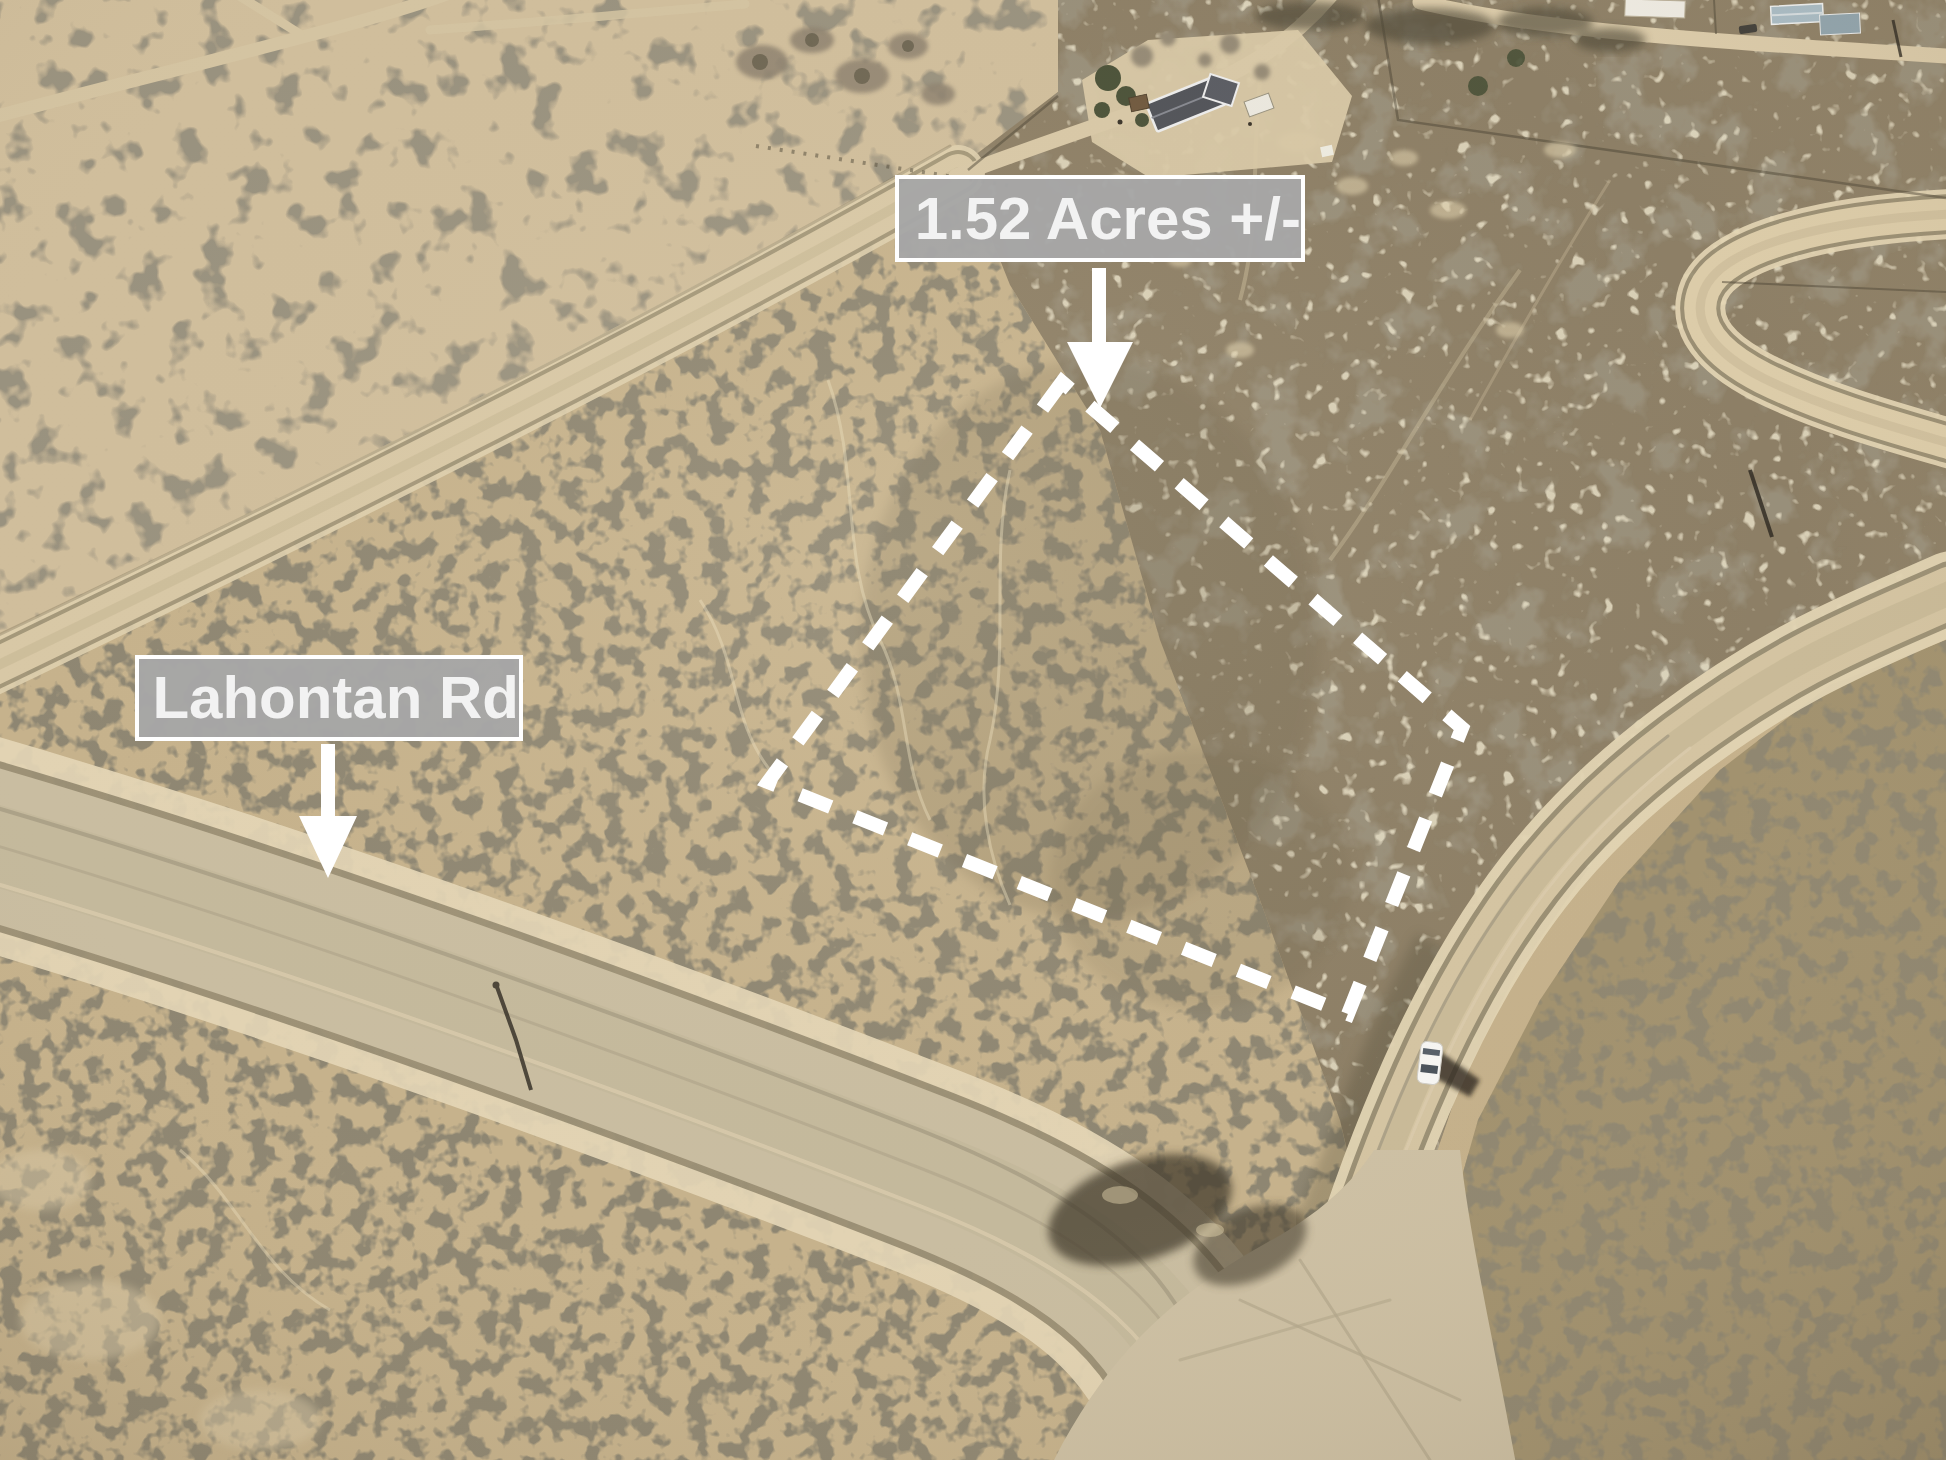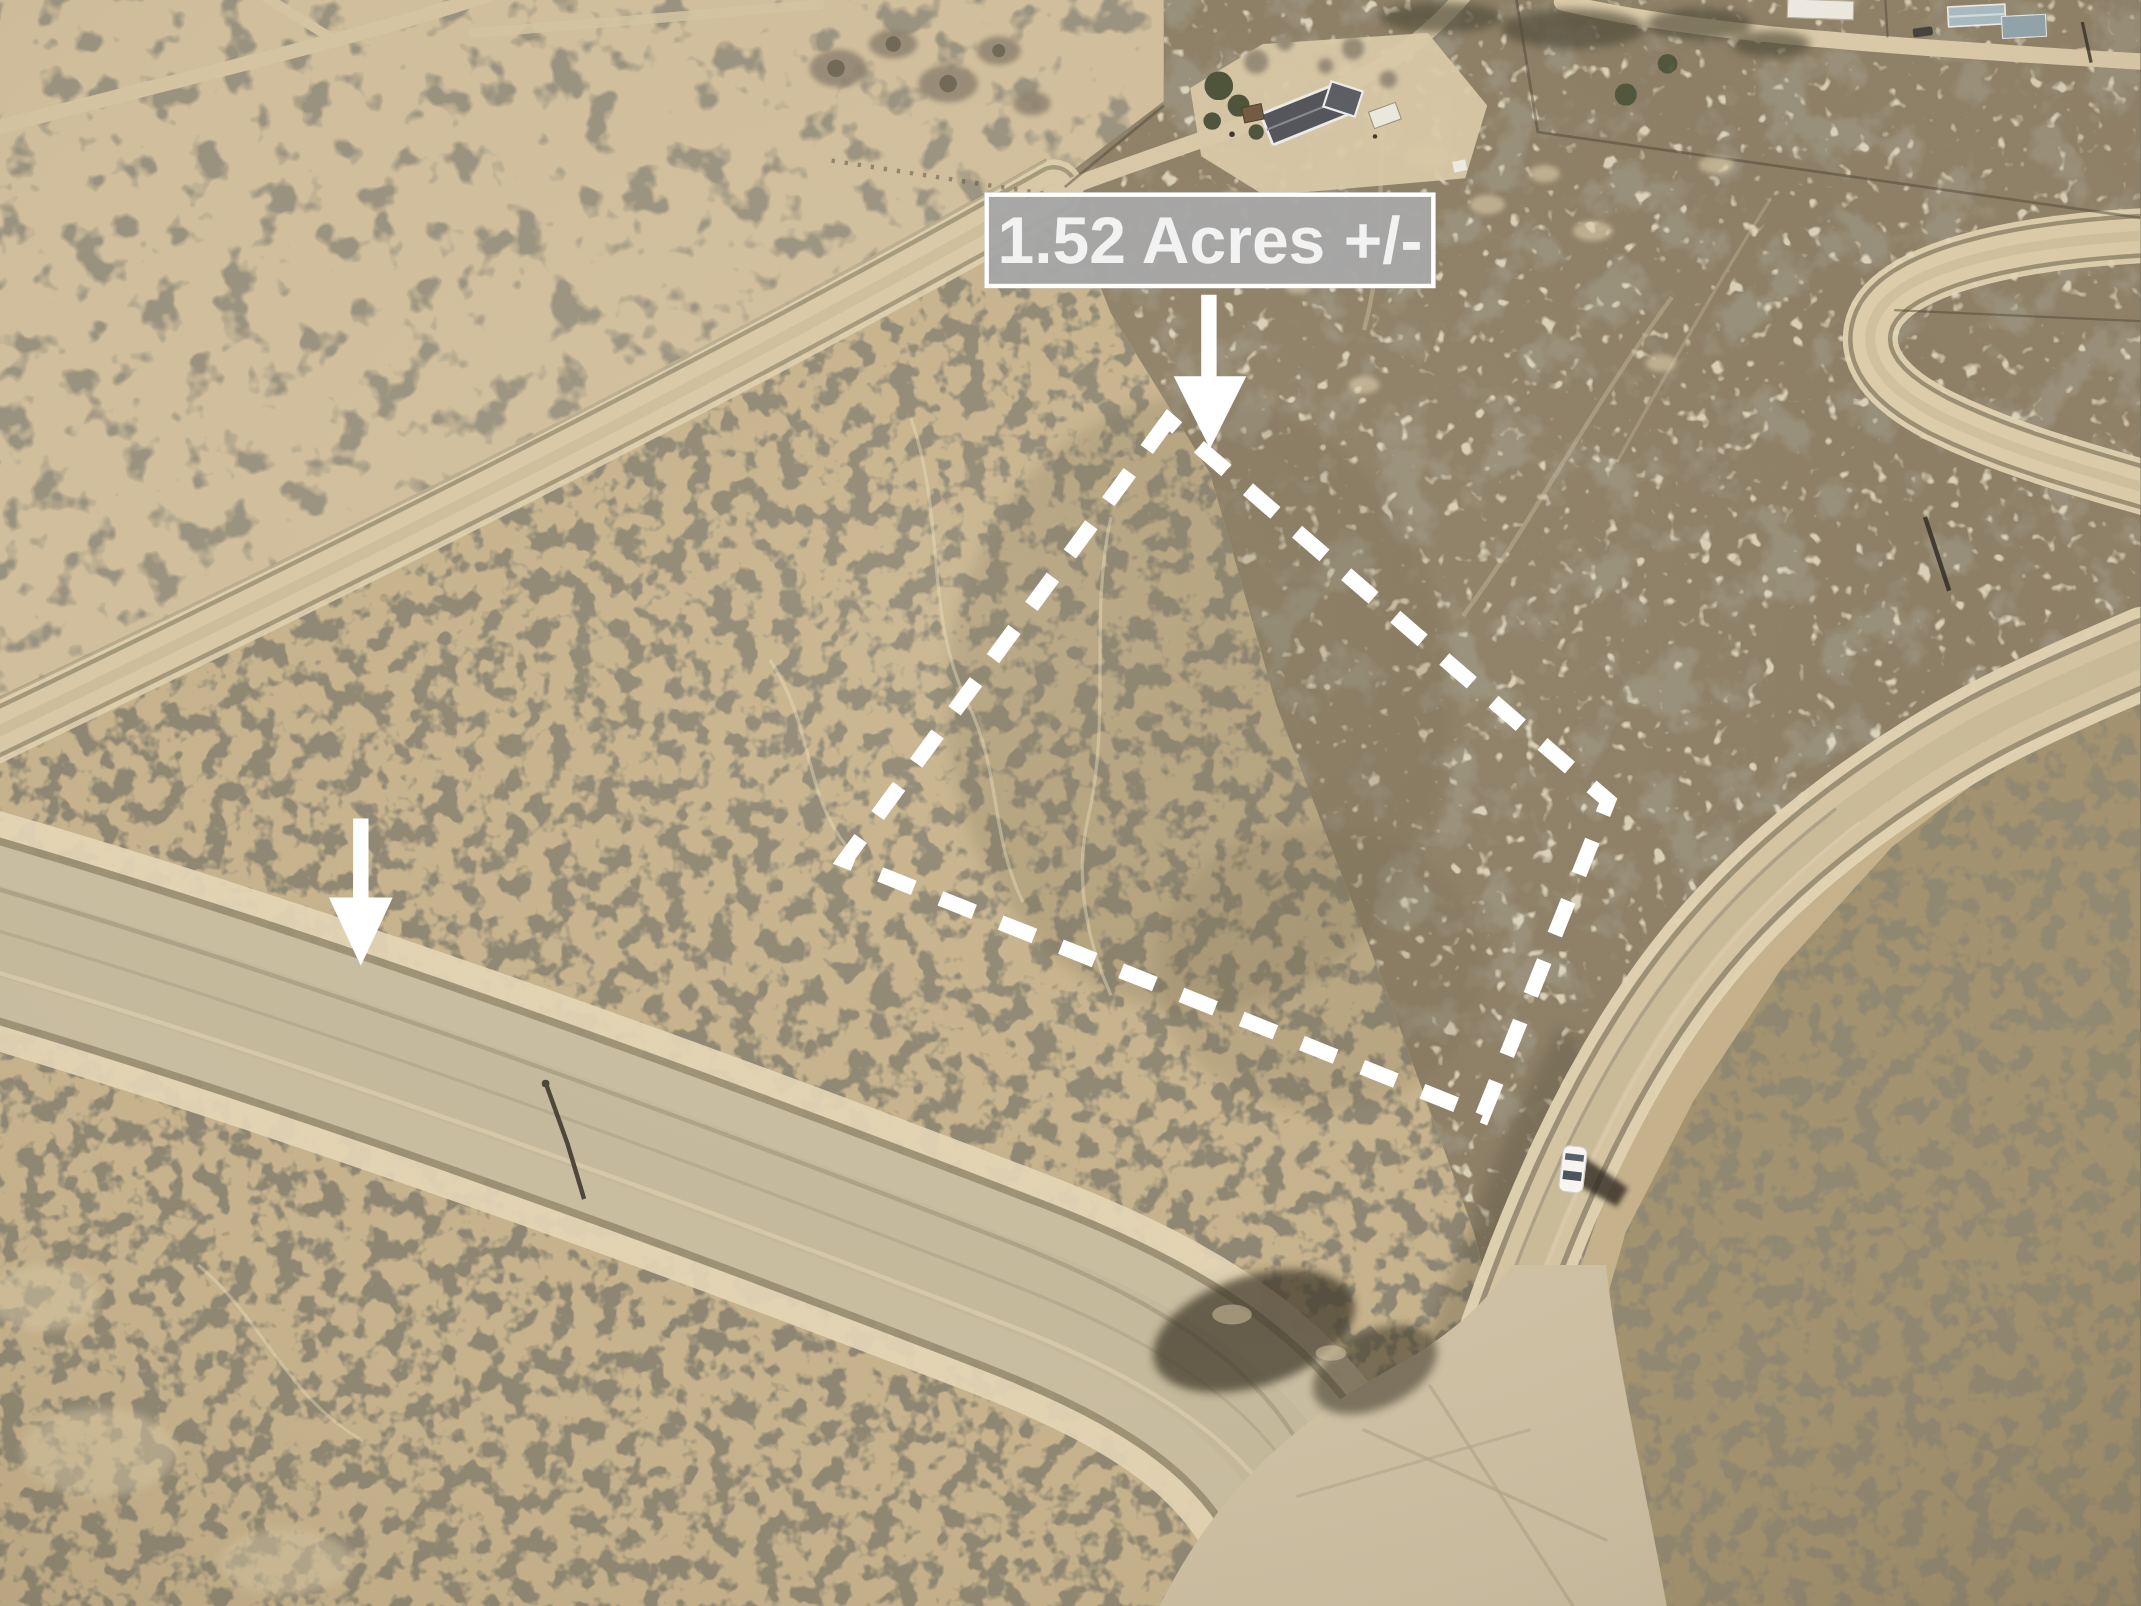--- a/index.html
+++ b/index.html
@@ -6,21 +6,21 @@
   #stage{
     position:relative;width:1946px;height:1460px;overflow:hidden;
     font-family:"Liberation Sans","DejaVu Sans",sans-serif;
     background:#c9b692;
   }
   #stage svg{position:absolute;left:0;top:0;}
   .map-label{
     position:absolute;box-sizing:border-box;
     background:rgba(166,166,166,0.97);
     border:4px solid #ffffff;
-    display:flex;align-items:center;justify-content:center;
+    display:flex;align-items:center;justify-content:flex-end;
     color:#f2f2f2;font-weight:bold;font-size:60px;line-height:1;
     white-space:nowrap;letter-spacing:0px;
     text-align:center;
   }
   #acres-label{left:895px;top:175px;width:410px;height:87px;}
   #road-label{left:135px;top:655px;width:388px;height:86px;}
 </style>
 </head>
 <body>
 
@@ -296,14 +296,17 @@
   <g>
     <polygon fill="none" stroke="#ffffff" stroke-width="14" stroke-dasharray="33 26" stroke-linecap="butt" stroke-linejoin="miter" points="1062,382 768,782 1348,1014 1462,728"></polygon>
     <polygon fill="#ffffff" points="1092,268 1106,268 1106,342 1133,342 1100,408 1067,342 1092,342"></polygon>
     <polygon fill="#ffffff" points="321,744 335,744 335,816 357,816 328,878 299,816 321,816"></polygon>
   </g>
 </svg>
 
 <div id="acres-label" class="map-label">
   <span>1.52 Acres +/-</span>
 </div>
-
+<div id="road-label" class="map-label">
+  <span>Lahontan Rd</span>
 </div>
 
+</div>
+
 </body></html>

